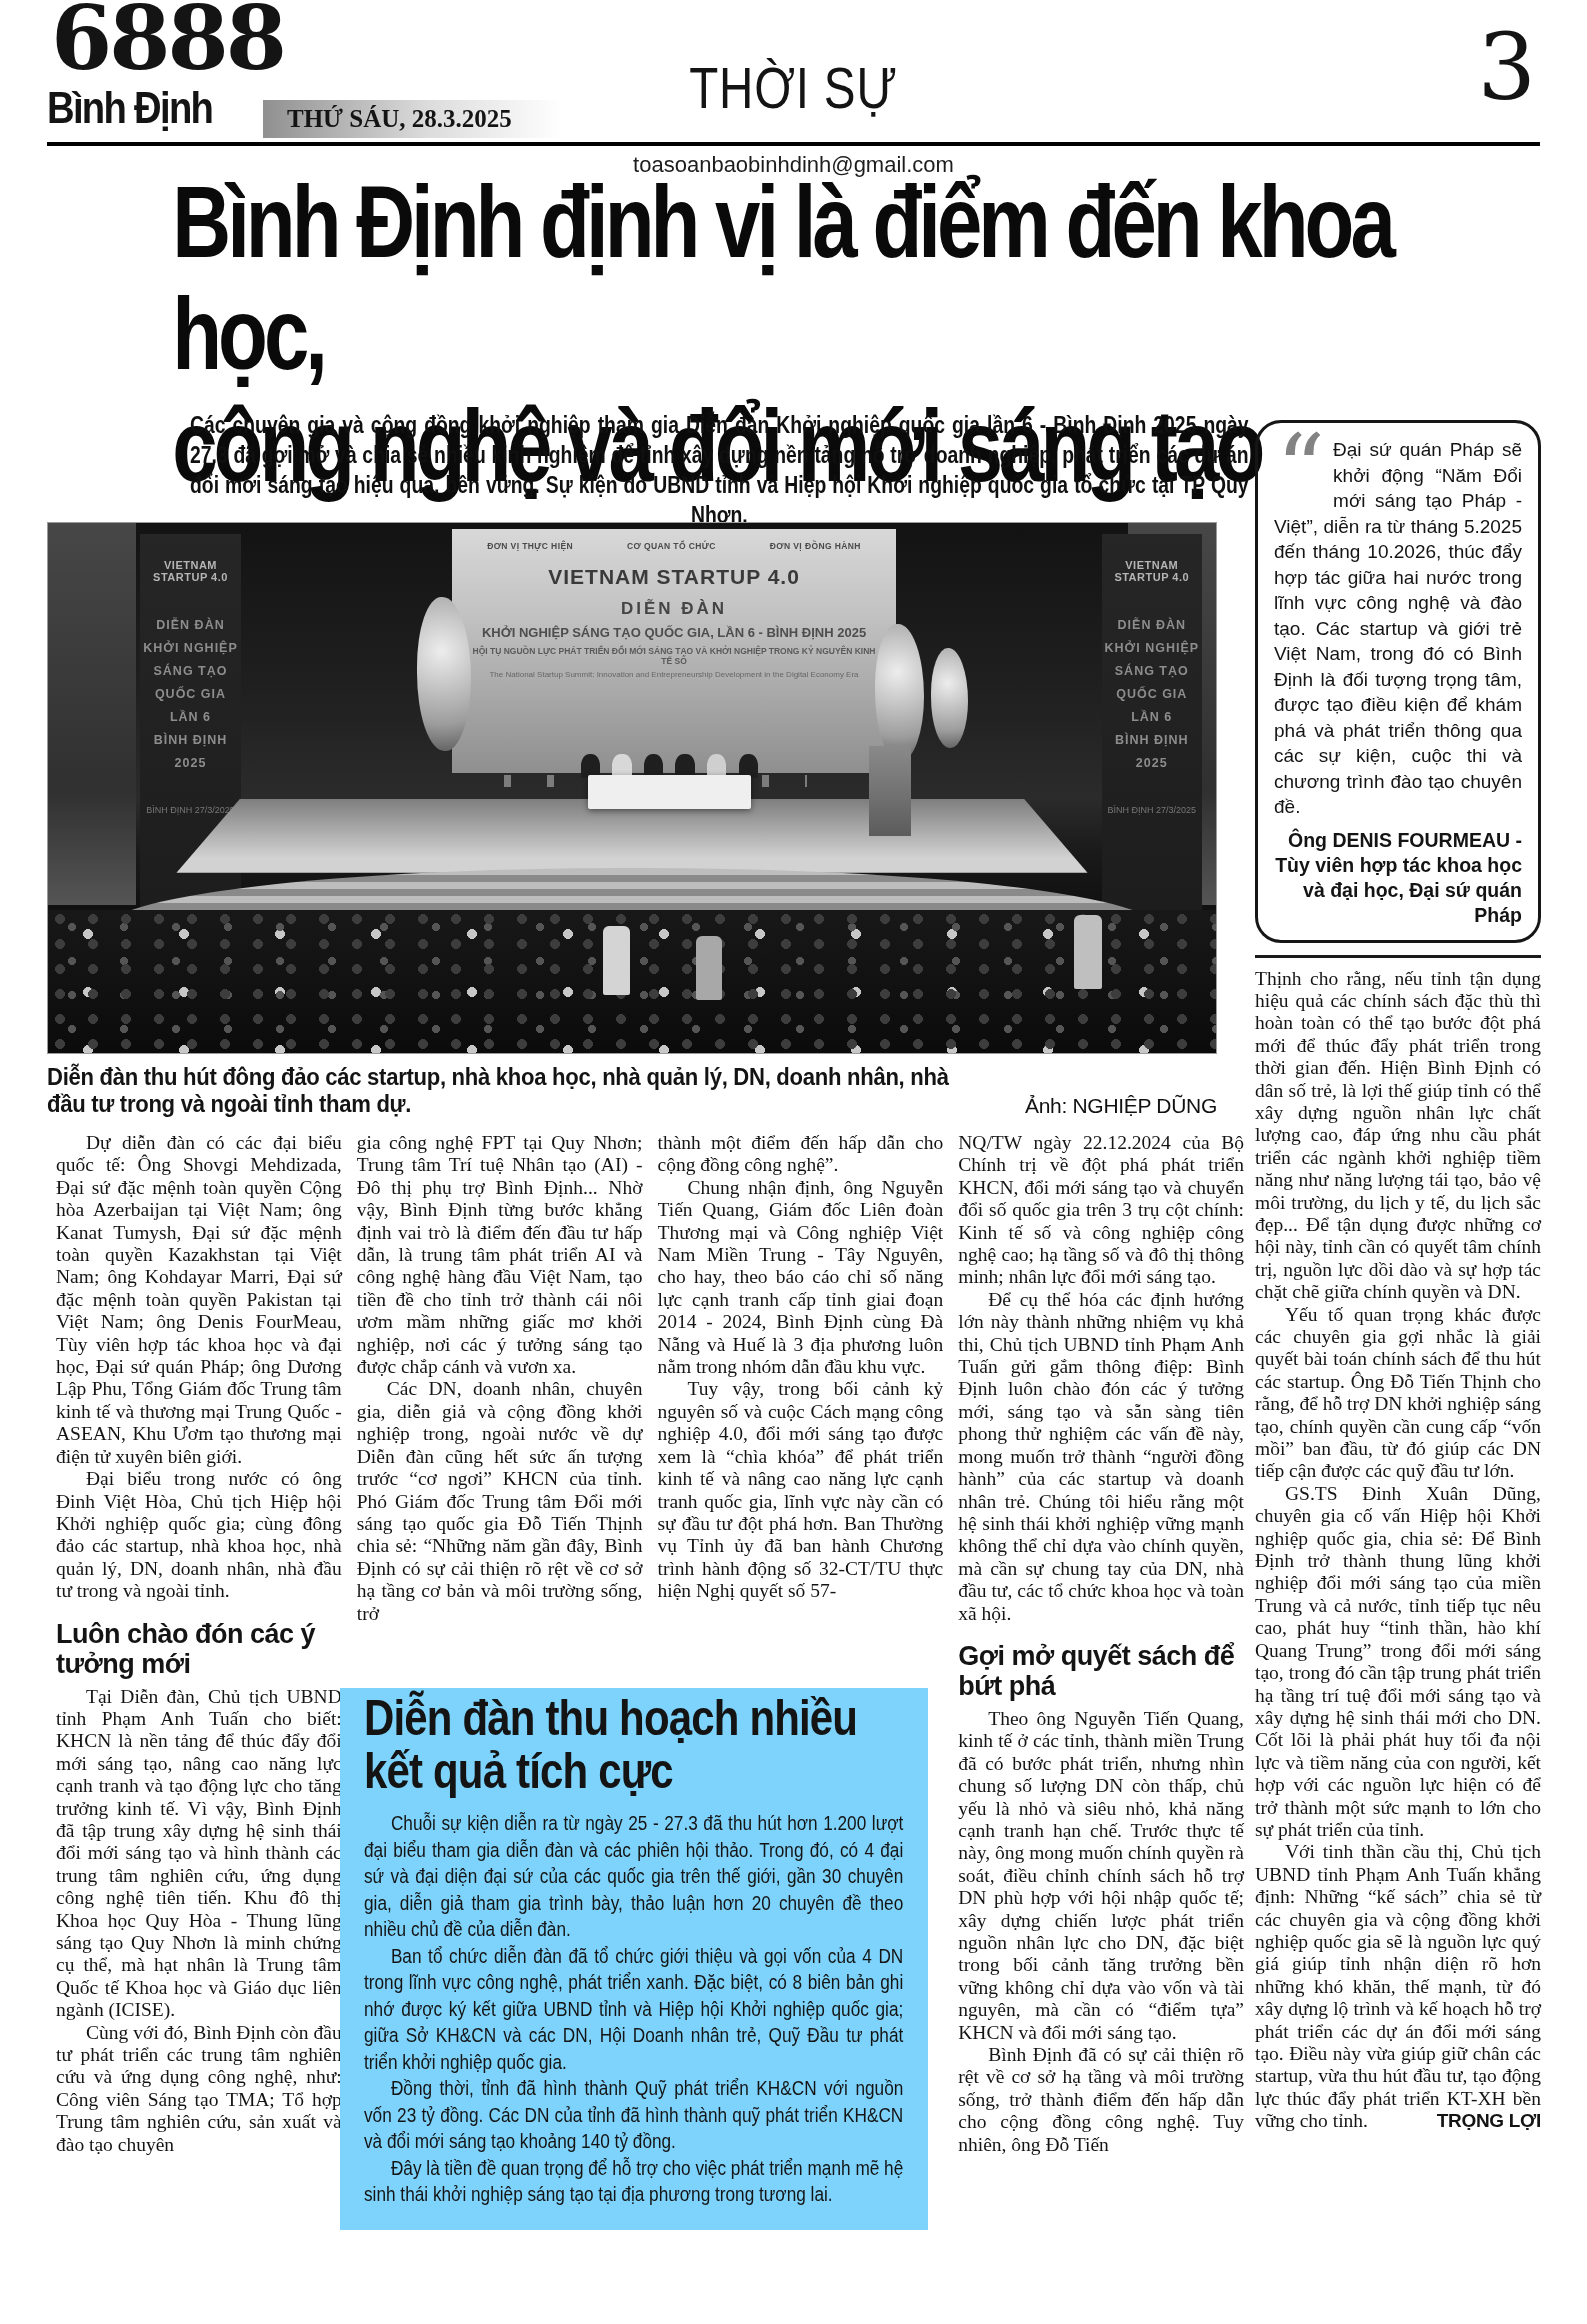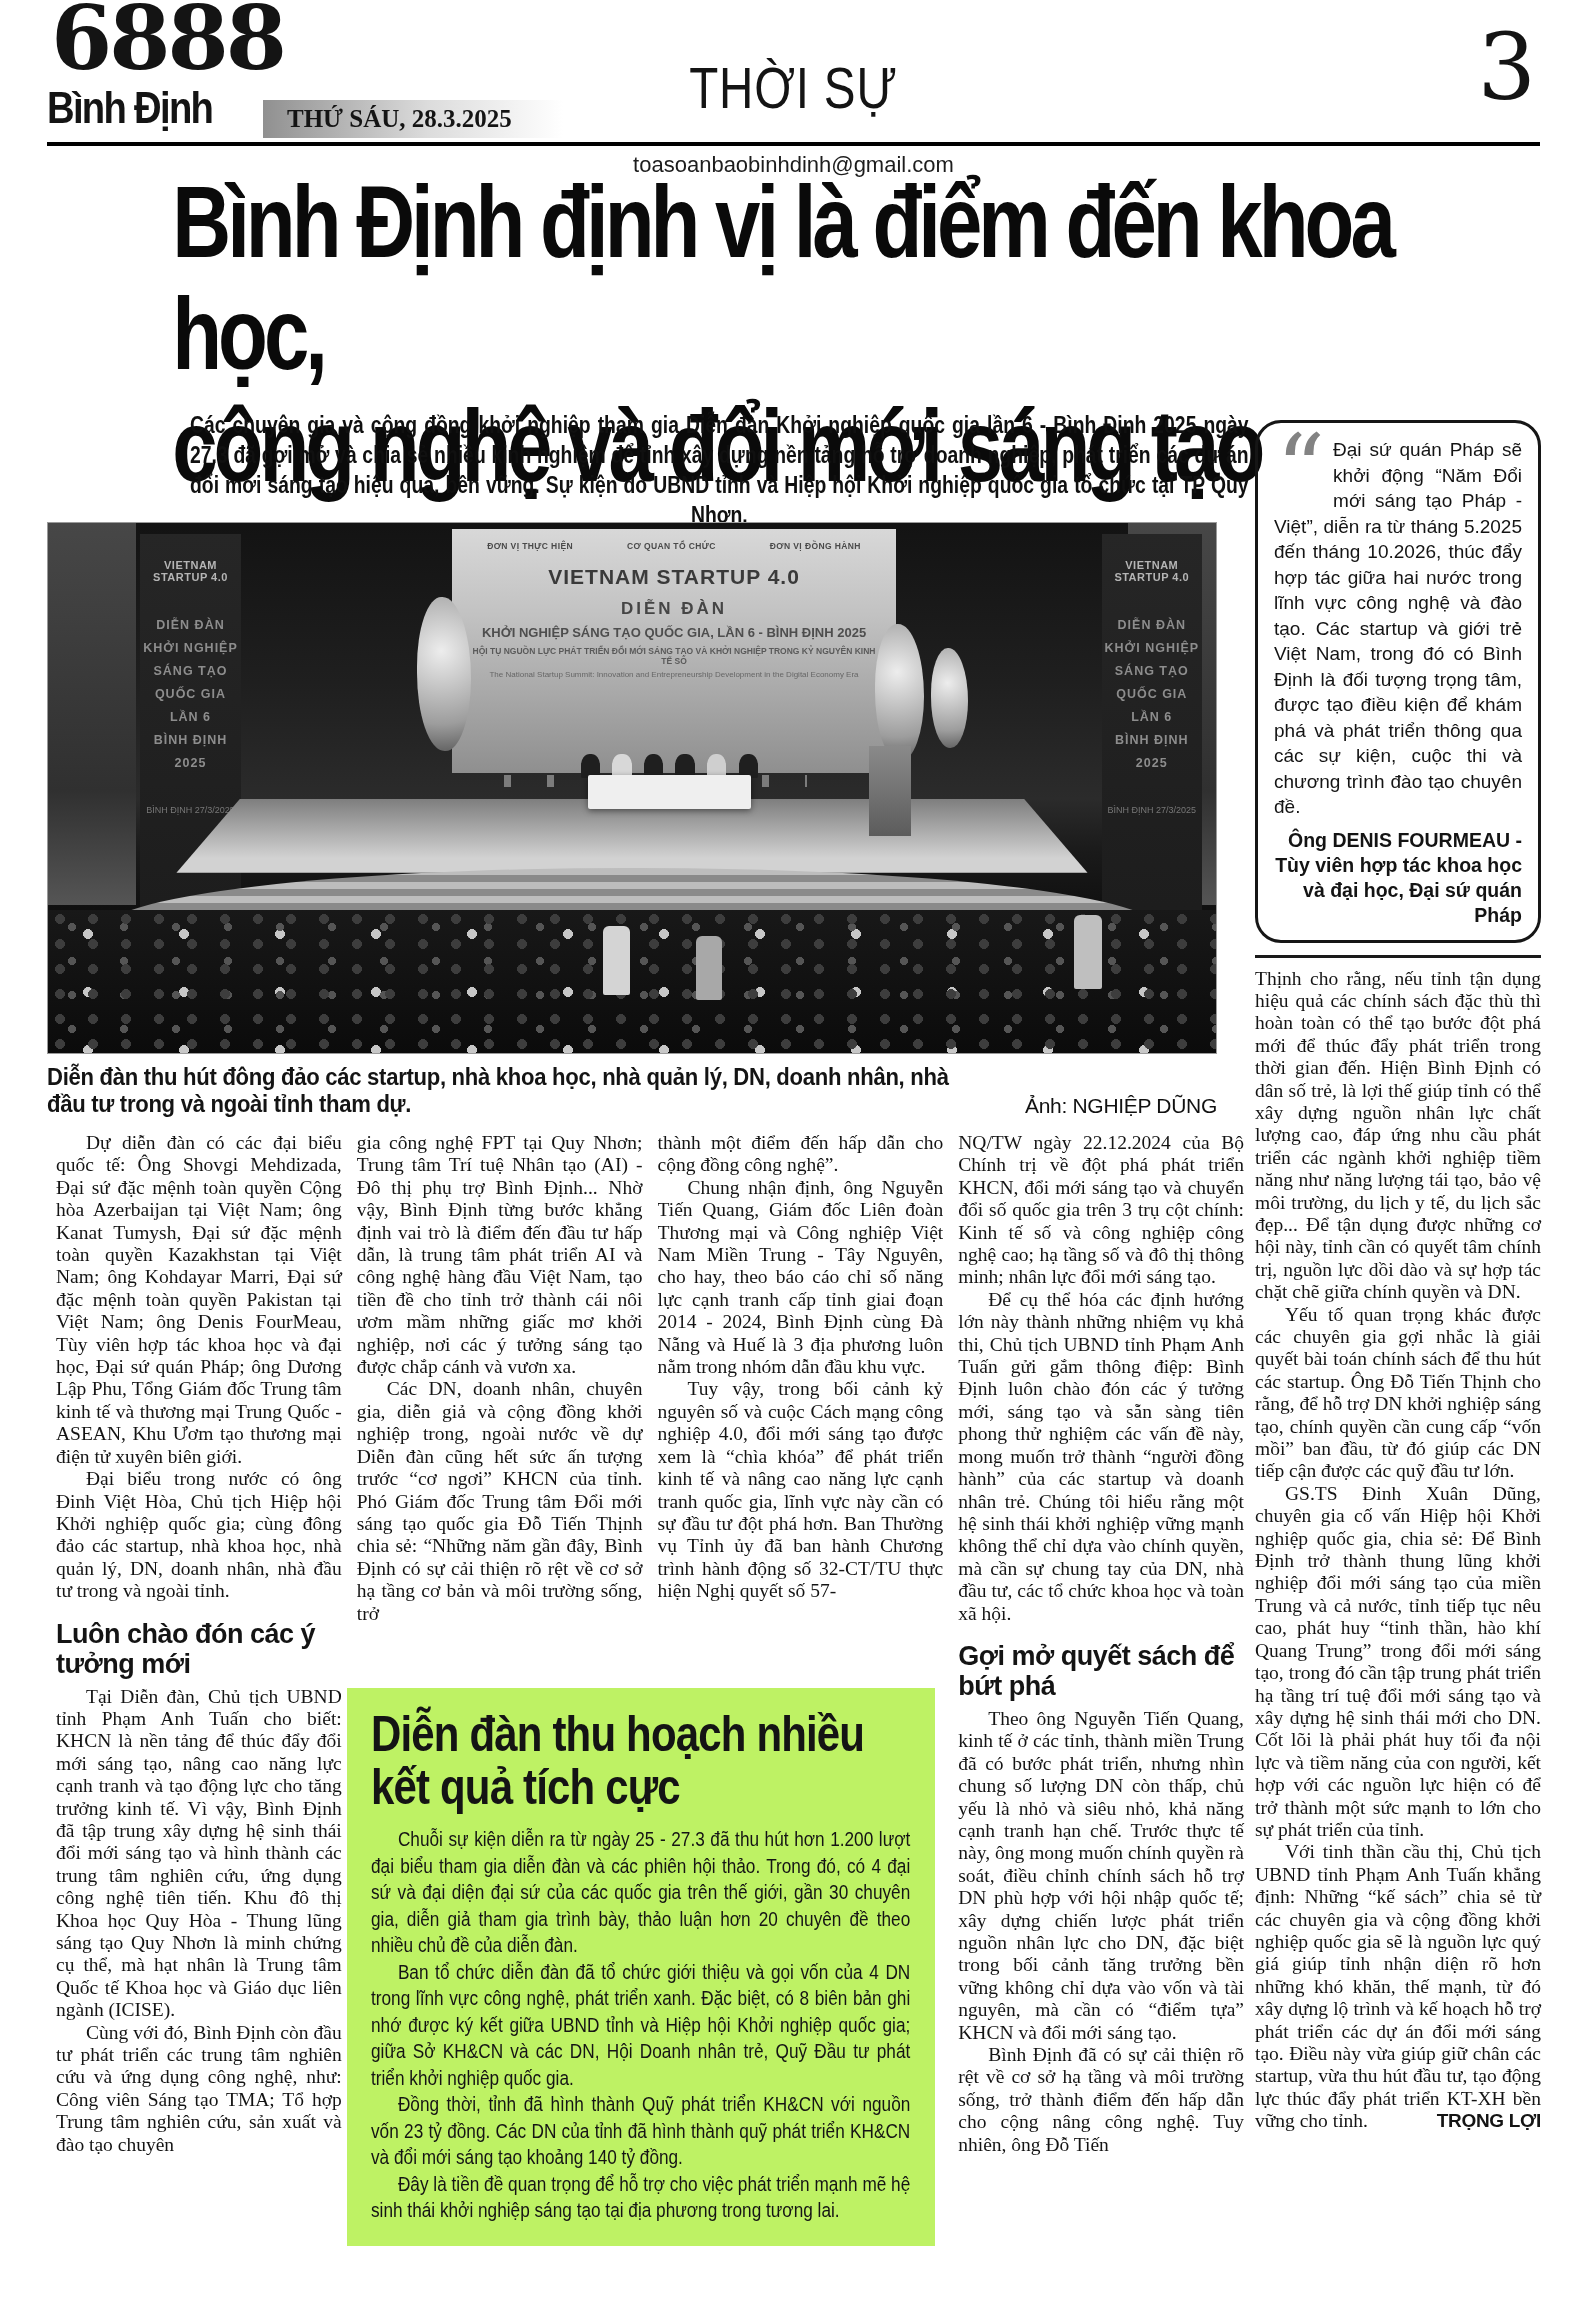--- a/index.html
+++ b/index.html
@@ -113,22 +113,22 @@
   .rail{position:absolute;left:1255px;top:420px;width:286px;}
   .quote-box{border:3px solid #161616;border-radius:26px;padding:14px 16px 12px;box-sizing:border-box;
              font-family:"Liberation Sans",sans-serif;}
   .quote-mark{float:left;font-family:"DejaVu Serif",serif;font-size:96px;line-height:56px;
               color:#838383;margin:4px 8px 0 2px;}
   .quote-text{font-size:19px;line-height:25.5px;text-align:justify;}
   .quote-attrib{margin-top:8px;text-align:right;font-weight:700;font-size:19.5px;line-height:25px;}
   .rail-rule{height:3px;background:#1a1a1a;margin:12px 0 10px;}
 
   
-  .subbox{position:absolute;left:347px;top:1688px;width:588px;min-height:520px;background:#bef264;
-          padding:20px 24px 22px;box-sizing:border-box;z-index:2;}
+  .subbox{position:absolute;left:340px;top:1688px;width:588px;min-height:520px;background:#7dd3fc;
+          padding:4px 24px 22px;box-sizing:border-box;z-index:2;}
   .subbox-inner{width:642px;transform:scaleX(.84);transform-origin:left top;}
   .subbox h2{margin:0 0 12px;font-family:"Liberation Sans",sans-serif;font-weight:700;
              font-size:50px;line-height:53px;letter-spacing:-1px;}
   .subbox p{margin:0;font-family:"Liberation Sans",sans-serif;font-size:20.5px;line-height:26.5px;
             text-align:justify;text-indent:32px;}
 </style>
 </head>
 <body>
 
 <div class="page">
@@ -254,21 +254,21 @@
     <div class="col clip">
         <p class="cont">thành một điểm đến hấp dẫn cho cộng đồng công nghệ”.</p>
         <p>Chung nhận định, ông Nguyễn Tiến Quang, Giám đốc Liên đoàn Thương mại và Công nghiệp Việt Nam Miền Trung - Tây Nguyên, cho hay, theo báo cáo chỉ số năng lực cạnh tranh cấp tỉnh giai đoạn 2014 - 2024, Bình Định cùng Đà Nẵng và Huế là 3 địa phương luôn nằm trong nhóm dẫn đầu khu vực.</p>
         <p>Tuy vậy, trong bối cảnh kỷ nguyên số và cuộc Cách mạng công nghiệp 4.0, đổi mới sáng tạo được xem là “chìa khóa” để phát triển kinh tế và nâng cao năng lực cạnh tranh quốc gia, lĩnh vực này cần có sự đầu tư đột phá hơn. Ban Thường vụ Tỉnh ủy đã ban hành Chương trình hành động số 32-CT/TU thực hiện Nghị quyết số 57-</p>
       </div>
     <div class="col">
         <p class="cont">NQ/TW ngày 22.12.2024 của Bộ Chính trị về đột phá phát triển KHCN, đổi mới sáng tạo và chuyển đổi số quốc gia trên 3 trụ cột chính: Kinh tế số và công nghiệp công nghệ cao; hạ tầng số và đô thị thông minh; nhân lực đổi mới sáng tạo.</p>
         <p>Để cụ thể hóa các định hướng lớn này thành những nhiệm vụ khả thi, Chủ tịch UBND tỉnh Phạm Anh Tuấn gửi gắm thông điệp: Bình Định luôn chào đón các ý tưởng mới, sáng tạo và sẵn sàng tiên phong thử nghiệm các vấn đề này, mong muốn trở thành “người đồng hành” của các startup và doanh nhân trẻ. Chúng tôi hiểu rằng một hệ sinh thái khởi nghiệp vững mạnh không thể chỉ dựa vào chính quyền, mà cần sự chung tay của DN, nhà đầu tư, các tổ chức khoa học và toàn xã hội.</p>
         <h3 class="subhead">Gợi mở quyết sách để bứt phá</h3>
         <p>Theo ông Nguyễn Tiến Quang, kinh tế ở các tỉnh, thành miền Trung đã có bước phát triển, nhưng nhìn chung số lượng DN còn thấp, chủ yếu là nhỏ và siêu nhỏ, khả năng cạnh tranh hạn chế. Trước thực tế này, ông mong muốn chính quyền rà soát, điều chỉnh chính sách hỗ trợ DN phù hợp với hội nhập quốc tế; xây dựng chiến lược phát triển nguồn nhân lực cho DN, đặc biệt trong bối cảnh tăng trưởng bền vững không chỉ dựa vào vốn và tài nguyên, mà cần có “điểm tựa” KHCN và đổi mới sáng tạo.</p>
-        <p>Bình Định đã có sự cải thiện rõ rệt về cơ sở hạ tầng và môi trường sống, trở thành điểm đến hấp dẫn cho cộng nâng công nghệ. Tuy nhiên, ông Đỗ Tiến</p>
+        <p>Bình Định đã có sự cải thiện rõ rệt về cơ sở hạ tầng và môi trường sống, trở thành điểm đến hấp dẫn cho cộng đồng công nghệ. Tuy nhiên, ông Đỗ Tiến</p>
       </div>
   </div>
 
   <div class="subbox">
     <div class="subbox-inner">
       <h2><span>Diễn đàn thu hoạch nhiều</span><br><span>kết quả tích cực</span></h2>
       <div>
           <p>Chuỗi sự kiện diễn ra từ ngày 25 - 27.3 đã thu hút hơn 1.200 lượt đại biểu tham gia diễn đàn và các phiên hội thảo. Trong đó, có 4 đại sứ và đại diện đại sứ của các quốc gia trên thế giới, gần 30 chuyên gia, diễn giả tham gia trình bày, thảo luận hơn 20 chuyên đề theo nhiều chủ đề của diễn đàn.</p>
           <p>Ban tổ chức diễn đàn đã tổ chức giới thiệu và gọi vốn của 4 DN trong lĩnh vực công nghệ, phát triển xanh. Đặc biệt, có 8 biên bản ghi nhớ được ký kết giữa UBND tỉnh và Hiệp hội Khởi nghiệp quốc gia; giữa Sở KH&amp;CN và các DN, Hội Doanh nhân trẻ, Quỹ Đầu tư phát triển khởi nghiệp quốc gia.</p>
           <p>Đồng thời, tỉnh đã hình thành Quỹ phát triển KH&amp;CN với nguồn vốn 23 tỷ đồng. Các DN của tỉnh đã hình thành quỹ phát triển KH&amp;CN và đổi mới sáng tạo khoảng 140 tỷ đồng.</p>

